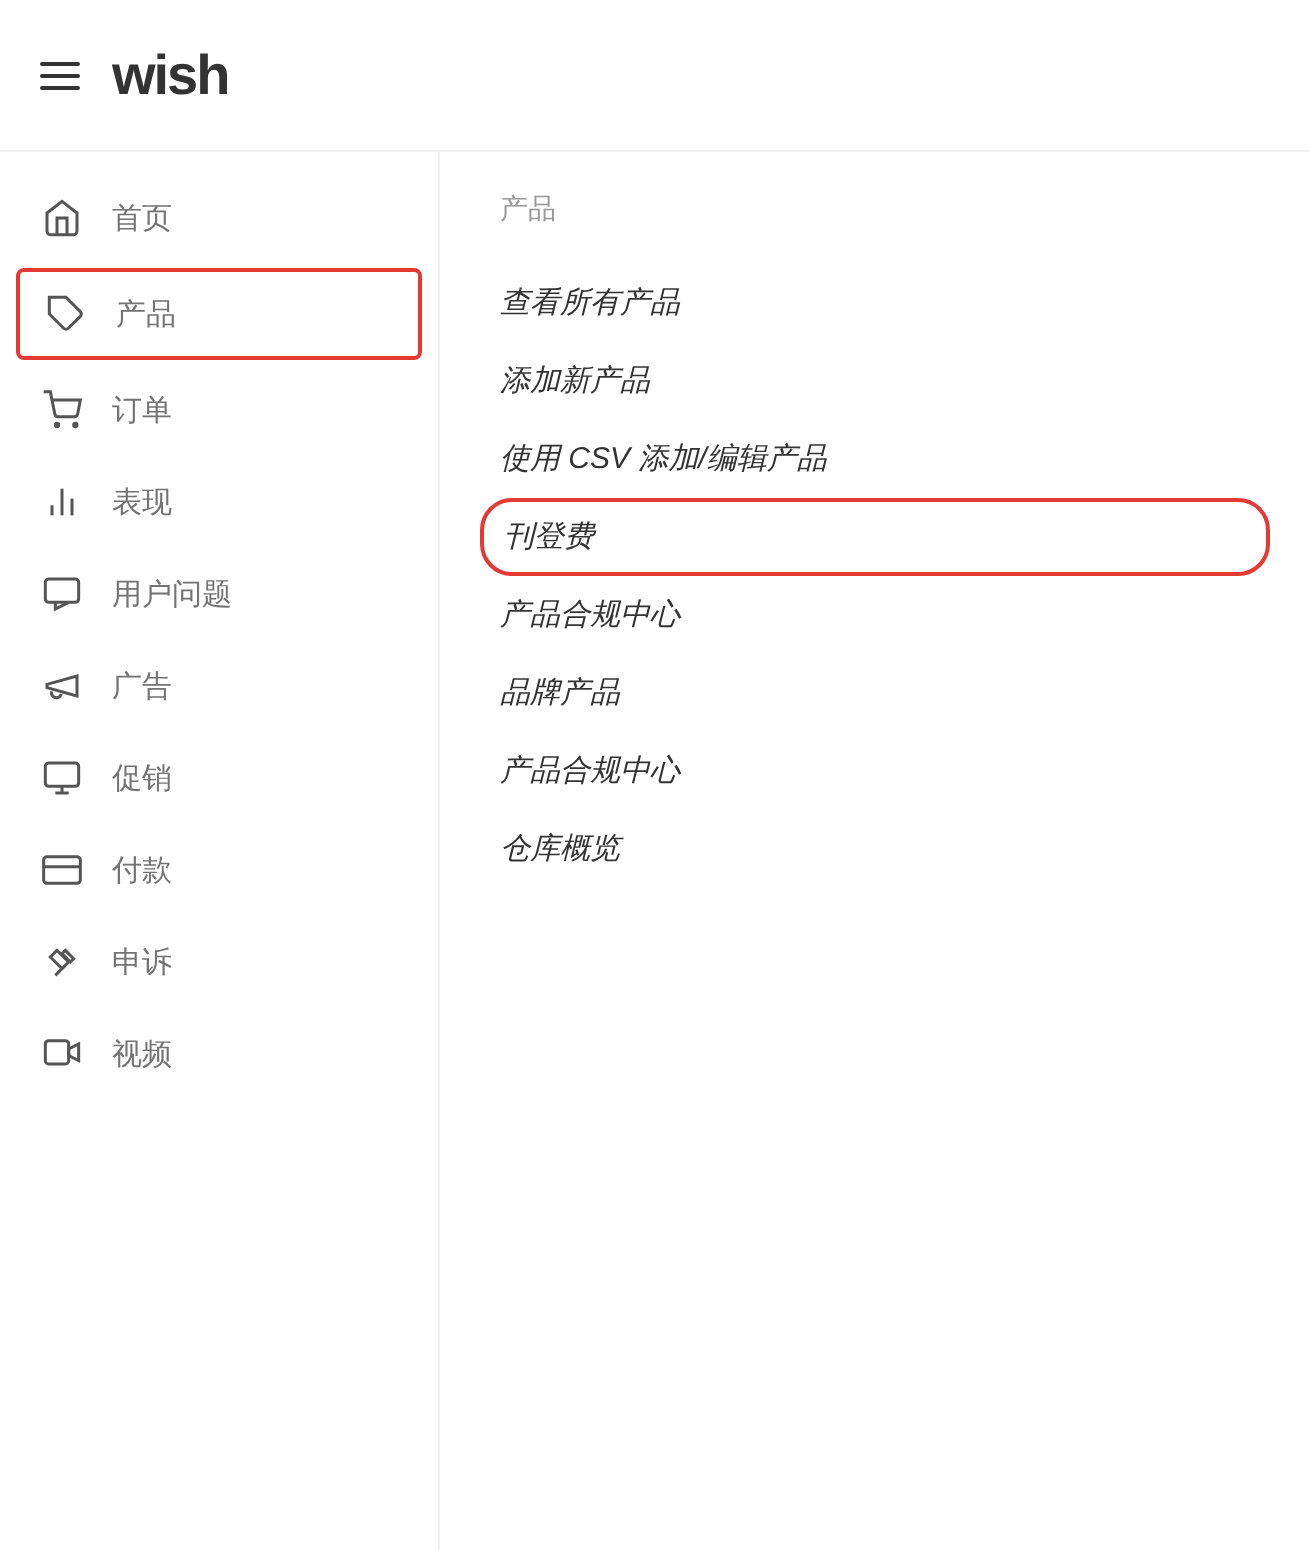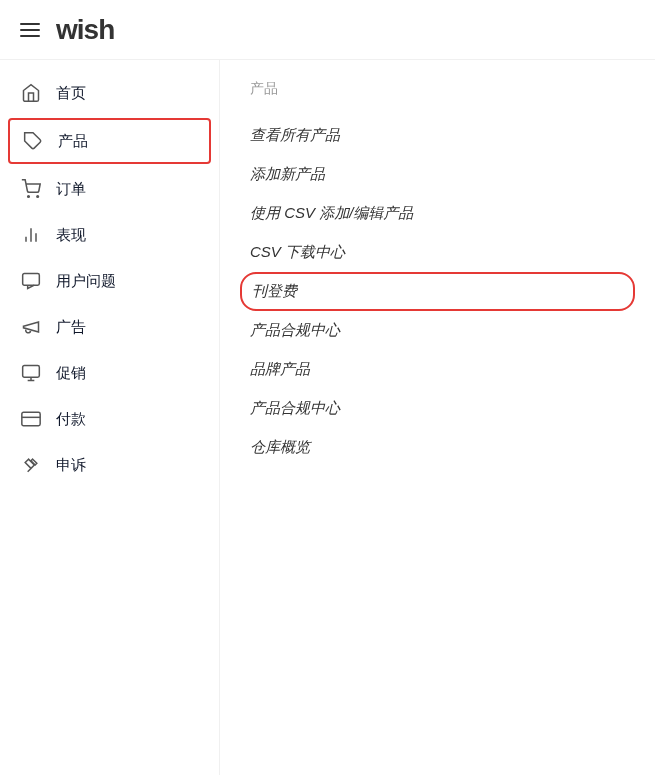--- a/index.html
+++ b/index.html
@@ -10,21 +10,21 @@
       height: 775px;
       overflow: hidden;
     }
 
     
     .header {
       display: flex;
       align-items: center;
       padding: 14px 20px;
       border-bottom: 1px solid #f0f0f0;
-      height: 60px;
+      height: 76px;
     }
     .hamburger-icon {
       cursor: pointer;
       margin-right: 16px;
       display: flex;
       flex-direction: column;
       gap: 4px;
     }
     .hamburger-icon span {
       display: block;
@@ -72,21 +72,21 @@
     .sidebar-item .icon {
       width: 22px;
       height: 22px;
       display: flex;
       align-items: center;
       justify-content: center;
       flex-shrink: 0;
     }
     .sidebar-item .label {
       font-size: 15px;
-      color: #0f172a;
+      color: #737373;
     }
 
     
     .content {
       flex: 1;
       padding: 20px 30px;
     }
     .content-section-title {
       font-size: 14px;
       color: #999;
@@ -216,39 +216,45 @@
     <div class="sidebar-item">
       <span class="icon">
         <svg width="20" height="20" viewBox="0 0 24 24" fill="none" stroke="#555" stroke-width="1.8">
           <path d="M14 14l-6 6M9 5L5 9l7 7 4-4z"></path>
           <path d="M14 5l5 5-2 2-5-5z"></path>
         </svg>
       </span>
       <span class="label">申诉</span>
     </div>
 
+    <div class="sidebar-item">
+      <span class="icon">
+        <svg width="20" height="20" viewBox="0 0 24 24" fill="none" stroke="#555" stroke-width="1.8">
+          <rect x="2" y="4" width="14" height="14" rx="2"></rect>
+          <path d="M16 9l6-3v10l-6-3V9z"></path>
+        </svg>
+      </span>
+      <span class="label">视频</span>
+    </div>
 
 
   </div>
 
   <div class="content">
     <div class="content-section-title">产品</div>
 
     <div class="content-item">
       <span>查看所有产品</span>
     </div>
     <div class="content-item">
       <span>添加新产品</span>
     </div>
     <div class="content-item">
       <span>使用 CSV 添加/编辑产品</span>
     </div>
-    <div class="content-item">
-      <span>CSV 下载中心</span>
-    </div>
     <div class="content-item highlighted">
       <span>刊登费</span>
     </div>
     <div class="content-item">
       <span>产品合规中心</span>
     </div>
     <div class="content-item">
       <span>品牌产品</span>
     </div>
     <div class="content-item">

